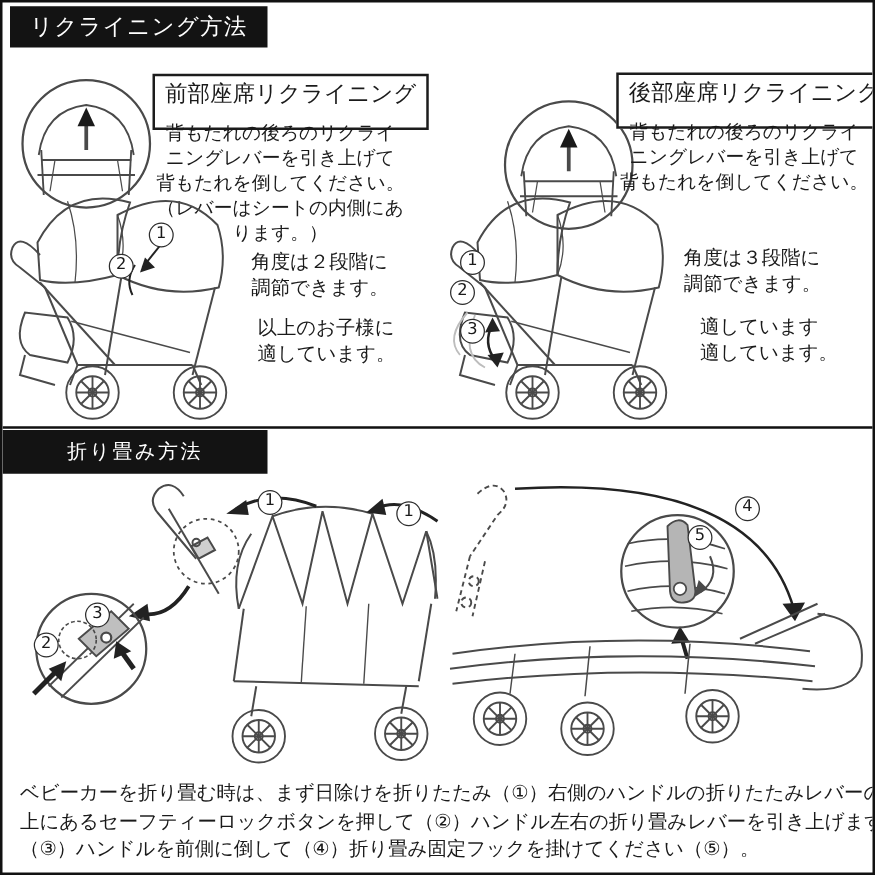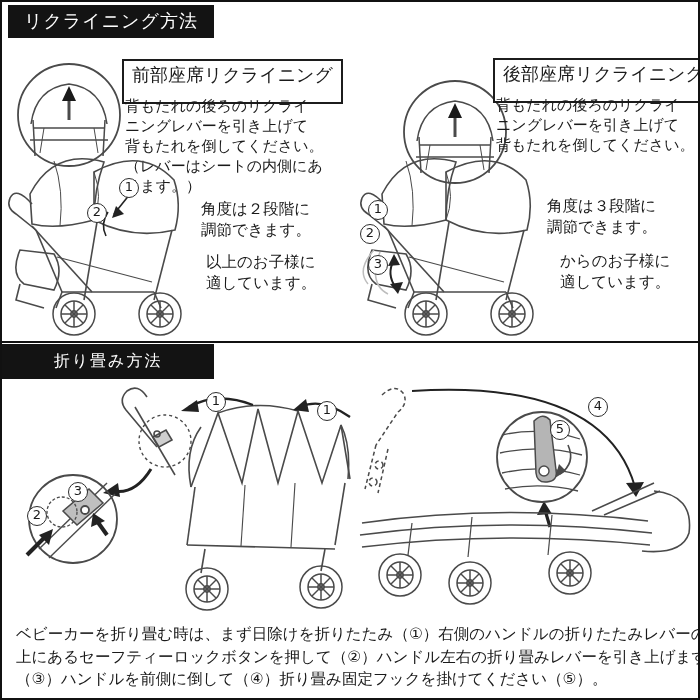--- a/index.html
+++ b/index.html
@@ -6,21 +6,21 @@
   .page{position:relative;width:700px;height:700px;margin:0 auto;background:#fff;
         border:2px solid #111;box-sizing:border-box;overflow:hidden;
         font-family:"DejaVu Sans",sans-serif;color:#1a1a1a;}
   .abs{position:absolute;}
   .banner{background:#131313;color:#ffffff;white-space:nowrap;}
   .banner1{left:6px;top:3px;padding:4px 16px 5px 16px;font-size:18px;letter-spacing:1px;}
   .banner2{left:0;top:342px;width:212px;padding:7px 0;text-align:center;font-size:16px;letter-spacing:2px;}
   .divider{left:0;top:339px;width:700px;height:2px;background:#111;}
   .hbox{border:2px solid #1c1c1c;background:#fff;padding:2px 8px 15px 8px;font-size:18px;white-space:nowrap;}
   .txt{font-size:15px;line-height:20px;}
-  .txt .ln{white-space:nowrap;}
+  .txt .ln{white-space:nowrap;text-align:center;}
   .note{font-size:15.5px;line-height:21px;}
   .para{font-size:15.5px;line-height:22.5px;}
   .para .ln{white-space:nowrap;}
   .badge{width:20px;height:20px;border:1.6px solid #2d2d2d;border-radius:50%;
          background:#fff;box-sizing:border-box;text-align:center;
          line-height:16.5px;font-size:13px;z-index:5;}
   svg{display:block;}
 </style>
 </head>
 <body>
@@ -135,21 +135,21 @@
   </svg>
   <div class="abs badge" style="left:366px;top:198px">1</div>
   <div class="abs badge" style="left:358px;top:222px">2</div>
   <div class="abs badge" style="left:366px;top:253px">3</div>
 
   <div class="abs note" style="left:545px;top:194px">
     <div>角度は３段階に</div>
     <div>調節できます。</div>
   </div>
   <div class="abs note" style="left:558px;top:249px">
-    <div>からのお子様に</div>
+    <div>適しています</div>
     <div>適しています。</div>
   </div>
 
   <div class="abs banner banner2">折り畳み方法</div>
 
   <svg class="abs" style="left:3px;top:381px" width="346" height="234">
     <g stroke="#4a4a4a" stroke-width="1.6" fill="none">
       <path d="M142,14 Q133,0 122,8 Q113,17 121,27 L152,64"></path>
       <path d="M130,24 L170,92"></path>
       <polygon points="148,54 161,47 167,57 154,64" fill="#cfcfcf"></polygon>

